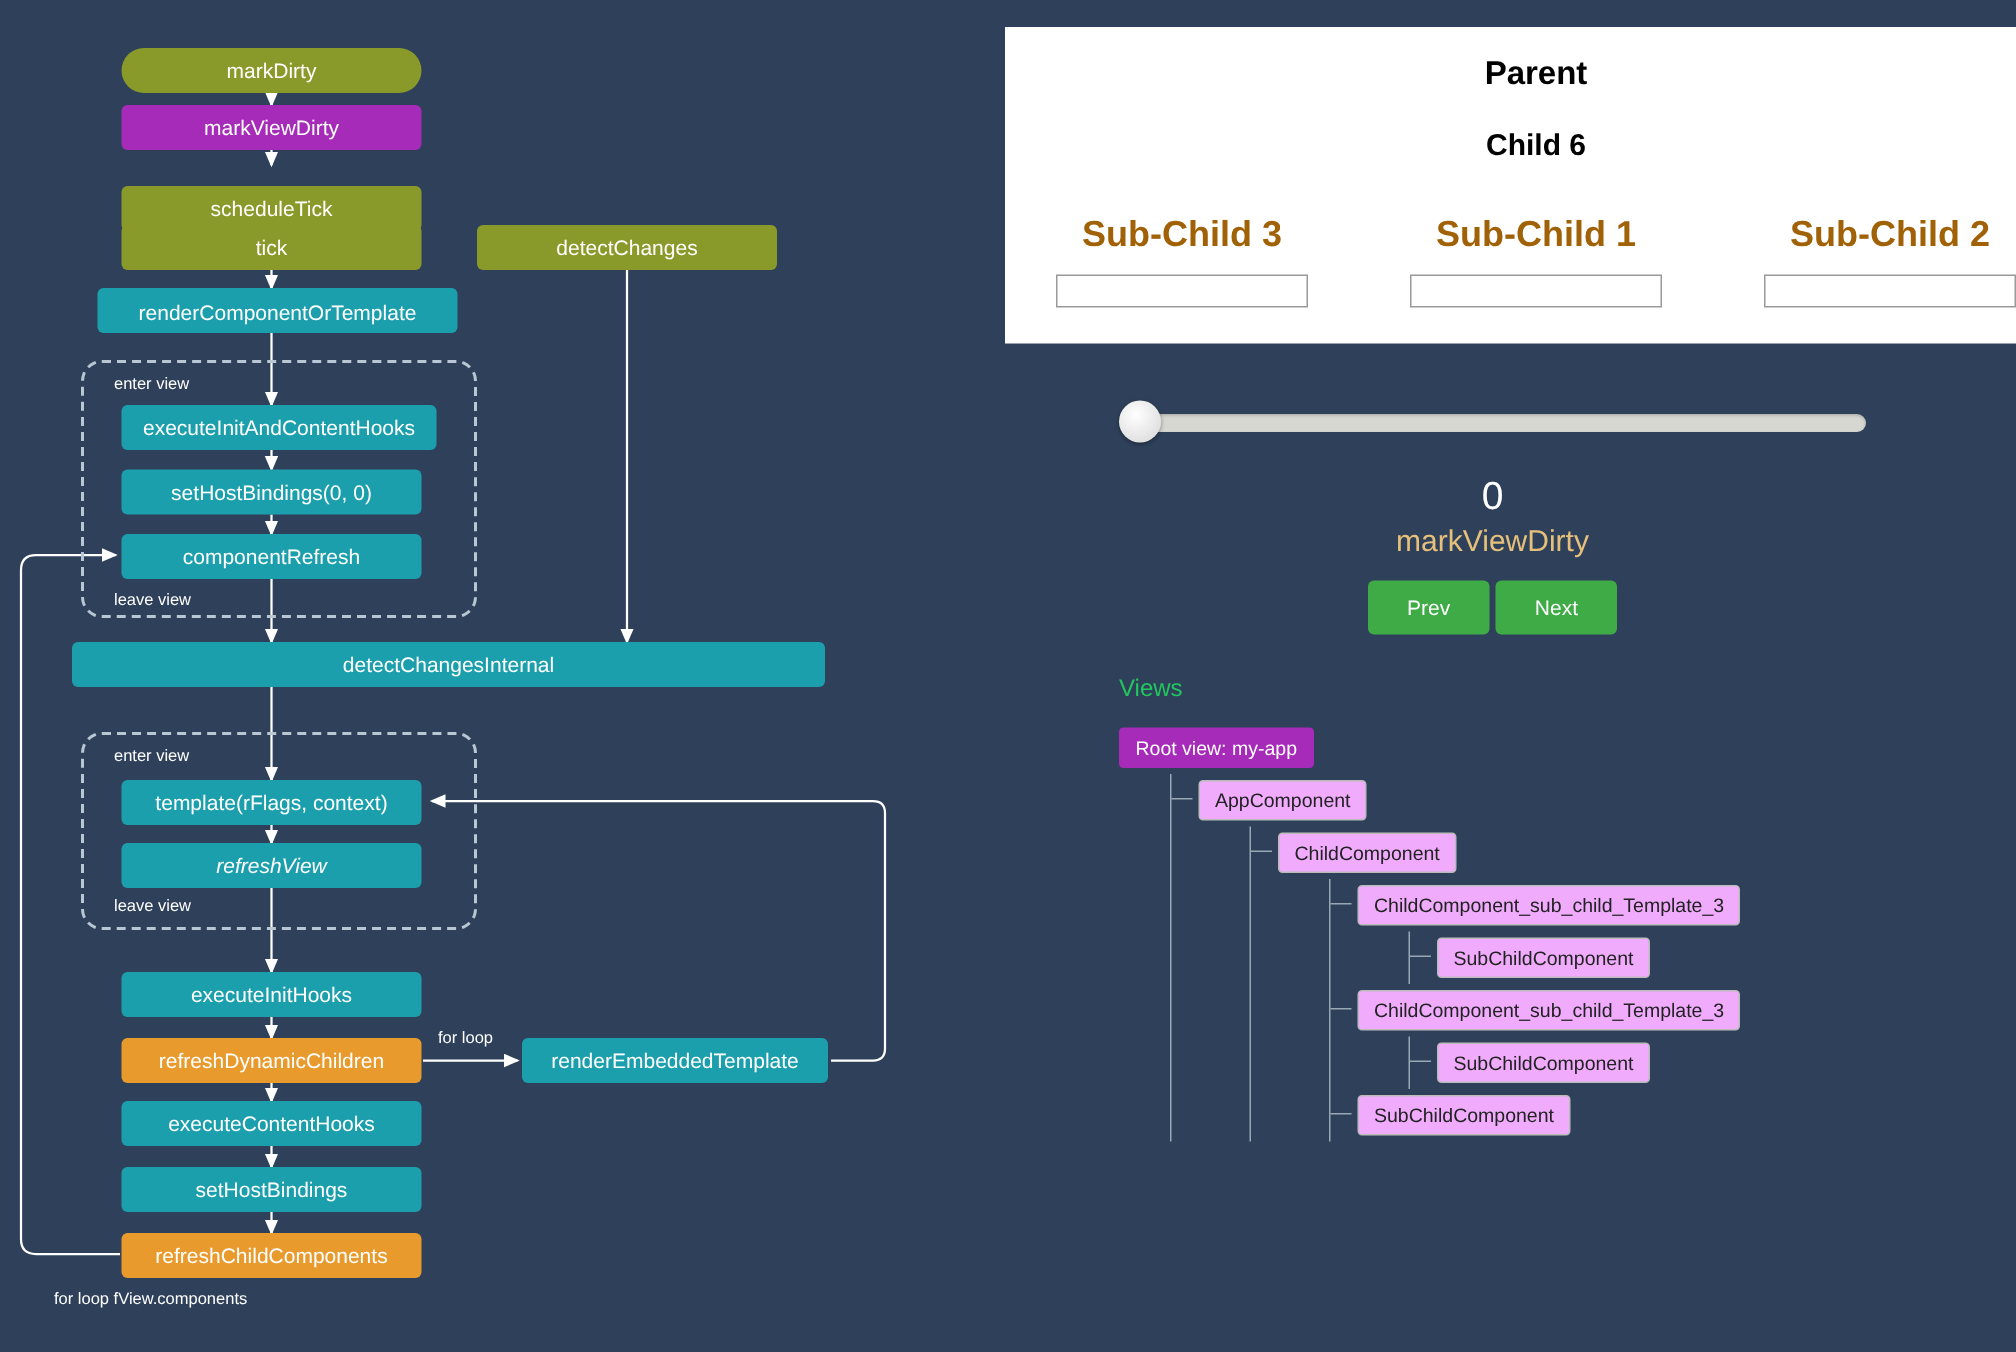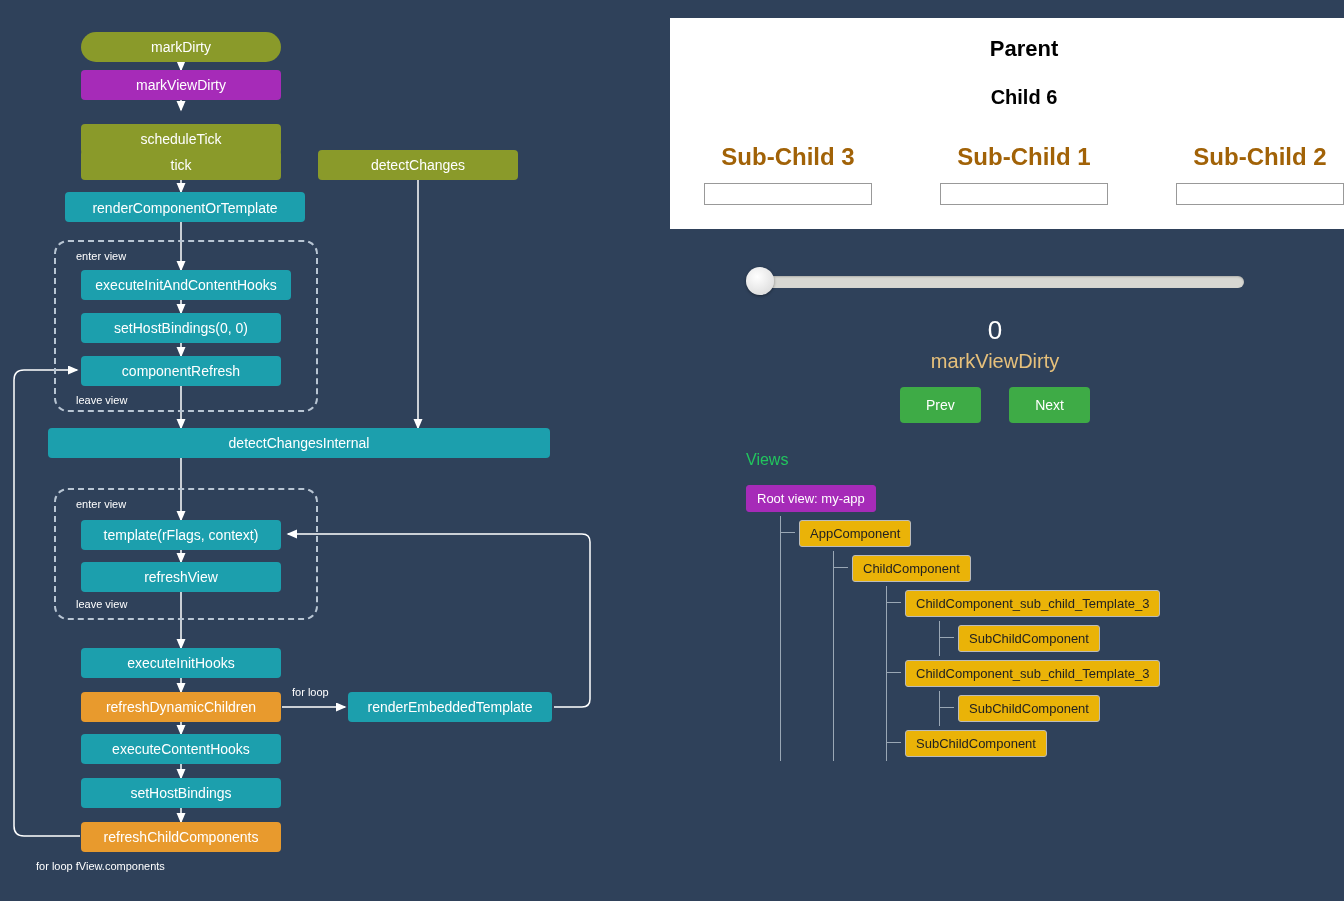--- a/index.html
+++ b/index.html
@@ -82,32 +82,32 @@
     background: radial-gradient(circle at 40% 35%, #fff, #d5d5d5);
     border-radius: 50%; box-shadow: 0 1px 3px rgba(0,0,0,.4);
   }
 
   .step-num { text-align: center; color: #fff; font-size: 26px; margin-top: 20px; }
   .step-name { text-align: center; color: #e6c07b; font-size: 20px; margin-top: 4px; }
 
   .btn-row { text-align: center; margin-top: 14px; }
   .btn {
     display: inline-block; background: #3eab46; color: #fff; border: none;
-    border-radius: 4px; padding: 10px 26px; font-size: 14px; margin: 0 12px;
+    border-radius: 4px; padding: 10px 26px; font-size: 14px; margin: 0 0;
     cursor: pointer;
   }
 
   .views-title { color: #22c55e; font-size: 16px; margin: 28px 0 12px 76px; }
   .tree { margin-left: 76px; position: relative; }
   .tree-node {
     position: relative;
   }
   .pill {
     display: inline-block;
-    background: #eab308;
+    background: #f0abfc;
     border: 1px solid #bbb;
     border-radius: 3px;
     padding: 5px 10px;
     font-size: 13px;
     color: #222;
     margin: 4px 0;
   }
   .pill.root { background: #a62bb8; color: #fff; border-color: #a62bb8; }
   .children { margin-left: 34px; border-left: 1px solid #9aa7b5; padding-left: 0; }
   .children .tree-node { position: relative; padding-left: 18px; }
@@ -190,21 +190,21 @@
       <span>detectChangesInternal</span>
     </div>
 
   <div class="dash-group" style="left:54px; top:488px; width:264px; height:132px;"></div>
   <div class="group-label" style="left:76px; top:498px;">enter view</div>
   <div class="group-label" style="left:76px; top:598px;">leave view</div>
 
   <div class="node teal wide" style="left:81px; top:520px;">
       <span>template(rFlags, context)</span>
     </div>
-  <div class="node teal wide" style="left:81px; top:562px;">
+  <div class="node teal wide" style="left:81px; top:562px;font-style:italic;">
       <span>refreshView</span>
     </div>
 
   <div class="node teal wide" style="left:81px; top:648px;">
       <span>executeInitHooks</span>
     </div>
   <div class="small-label" style="left:292px; top:686px;">for loop</div>
   <div class="node orange wide" style="left:81px; top:692px;">
       <span>refreshDynamicChildren</span>
     </div>

